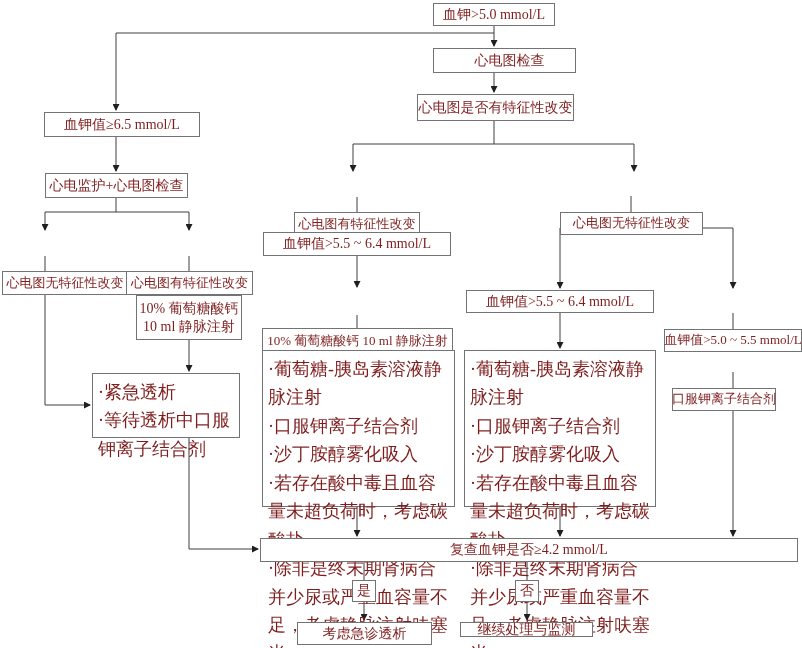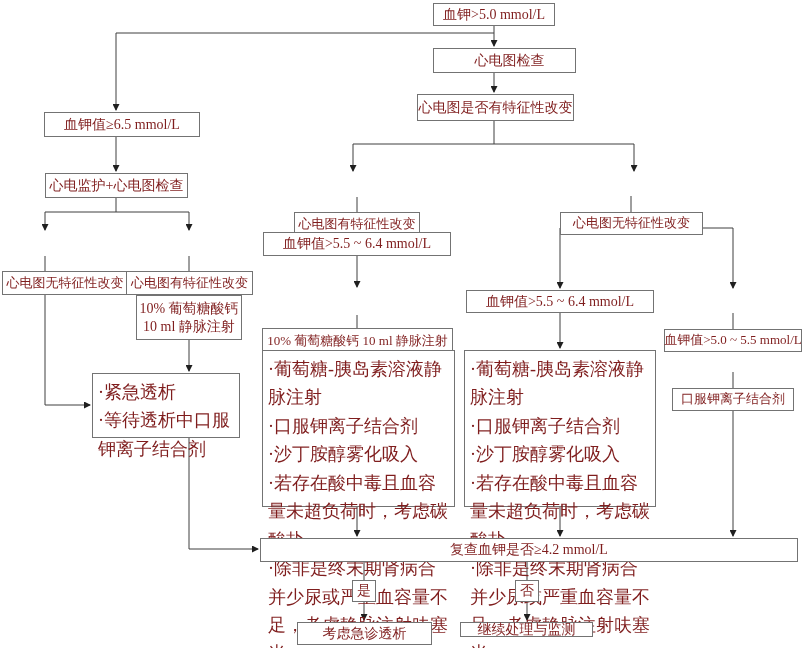--- a/index.html
+++ b/index.html
@@ -114,21 +114,21 @@
 ·沙丁胺醇雾化吸入
 ·若存在酸中毒且血容量未超负荷时，考虑碳酸盐
 ·除非是终末期肾病合并少尿或严重血容量不足，考虑静脉注射呋塞米</div>
 
   <div class="node list" style="left:464px;top:350px;width:192px;height:157px;">·葡萄糖-胰岛素溶液静脉注射
 ·口服钾离子结合剂
 ·沙丁胺醇雾化吸入
 ·若存在酸中毒且血容量未超负荷时，考虑碳酸盐
 ·除非是终末期肾病合并少尿或严重血容量不足，考虑静脉注射呋塞米</div>
 
-  <div class="node small" style="left:672px;top:349px;width:122px;height:23px;">口服钾离子结合剂</div>
+  <div class="node small" style="left:672px;top:349px;width:104px;height:23px;">口服钾离子结合剂</div>
 
   <div class="node" style="left:260px;top:538px;width:538px;height:24px;">复查血钾是否≥4.2 mmol/L</div>
 
   <div class="node" style="left:352px;top:580px;width:24px;height:22px;">是</div>
 
   <div class="node" style="left:515px;top:580px;width:24px;height:22px;">否</div>
 
   <div class="node" style="left:297px;top:622px;width:135px;height:23px;">考虑急诊透析</div>
 
   <div class="node" style="left:460px;top:622px;width:133px;height:15px;">继续处理与监测</div>

